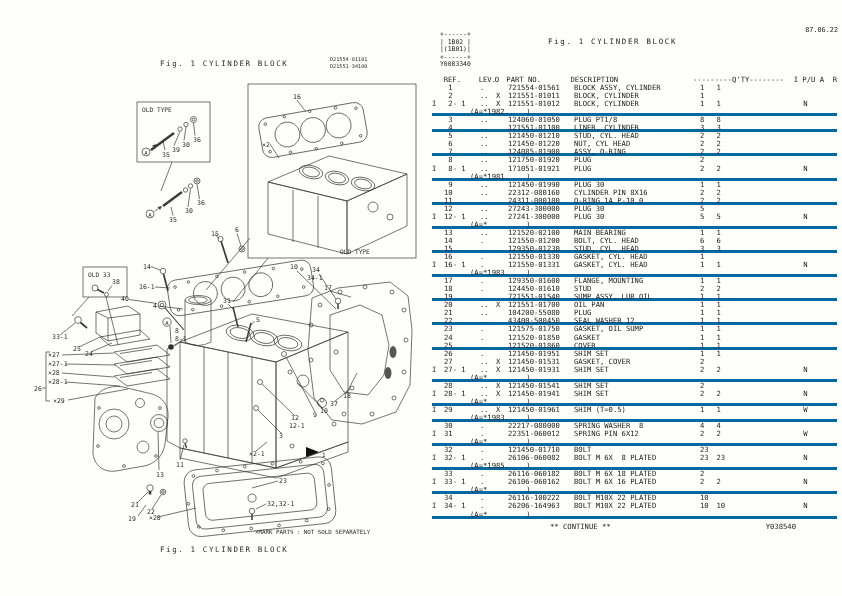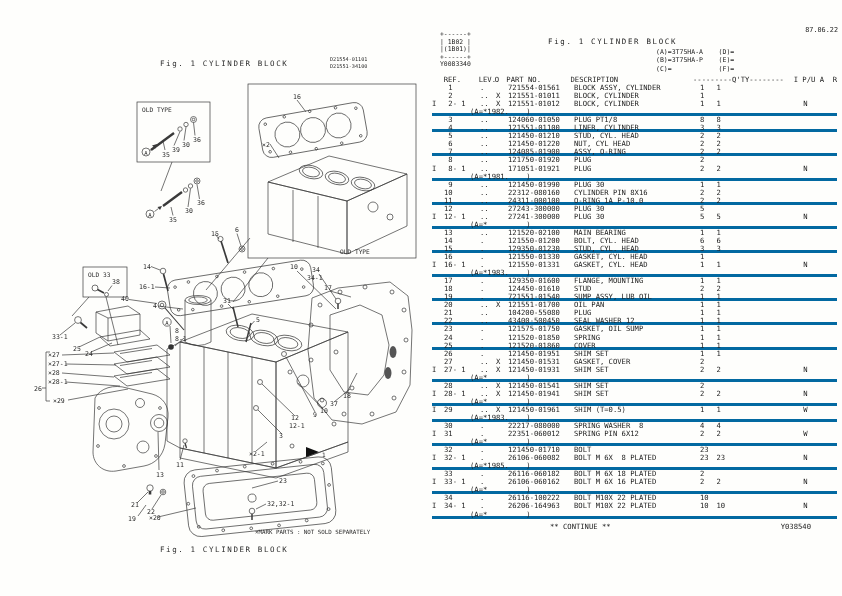--- a/index.html
+++ b/index.html
@@ -24,21 +24,21 @@
   .trow.hr{border-bottom:3px solid #0369a1}
   .h2row{border-bottom:1px solid #222}
   .c{white-space:pre;overflow:visible}
   .ci{width:12px}.cref{width:36px}.clev{width:16px}.co{width:12px}
   .cpart{width:66px}.cdesc{width:126px}.cq{width:16.4px}
   .cflag{flex:1 0 auto;padding-left:5px}
   .qtyspan{width:98.4px;text-align:left;white-space:pre}
   .note{padding-left:38px}
   .tfoot{display:flex;margin-top:3px}
   .cont{margin-left:118px}
-  .fcode{margin-left:auto;margin-right:26px}
+  .fcode{margin-left:auto;margin-right:41px}
 </style>
 </head>
 <body>
 
 <div class="sheet">
 
   <svg id="figsvg" width="426" height="596" viewBox="0 0 426 596">
     <g stroke="#3a3a3a" fill="none" stroke-width="0.7">
 
       <g>
@@ -362,23 +362,20 @@
       </g>
   </svg>
 
   <div class="rightpage">
     <pre class="codebox">+------+
 | 1B02 |
 |(1B01)|
 +------+
 Y0083340</pre>
     <div class="figtitle">Fig. 1 CYLINDER BLOCK</div>
-    <pre class="models">(A)=3T75HA-A    (D)=
-(B)=3T75HA-P    (E)=
-(C)=            (F)=</pre>
     <div class="date">87.06.22</div>
 
     <div class="ptable">
       <div>
         <div class="trow">
           <span class="c ci"></span>
           <span class="c cref">REF.</span>
           <span class="c clev">LEV.</span>
           <span class="c co">O</span>
           <span class="c cpart">PART NO.</span>
@@ -804,21 +801,21 @@
             <span class="c cq"></span>
             <span class="c cq"></span>
             <span class="c cflag"></span>
           </div>
           <div class="trow">
             <span class="c ci"></span>
             <span class="c cref">24</span>
             <span class="c clev">.</span>
             <span class="c co"></span>
             <span class="c cpart">121520-01850</span>
-            <span class="c cdesc">SPRING</span>
+            <span class="c cdesc">GASKET</span>
             <span class="c cq">1</span>
             <span class="c cq">1</span>
             <span class="c cq"></span>
             <span class="c cq"></span>
             <span class="c cq"></span>
             <span class="c cq"></span>
             <span class="c cflag"></span>
           </div>
           <div class="trow hr">
             <span class="c ci"></span>

